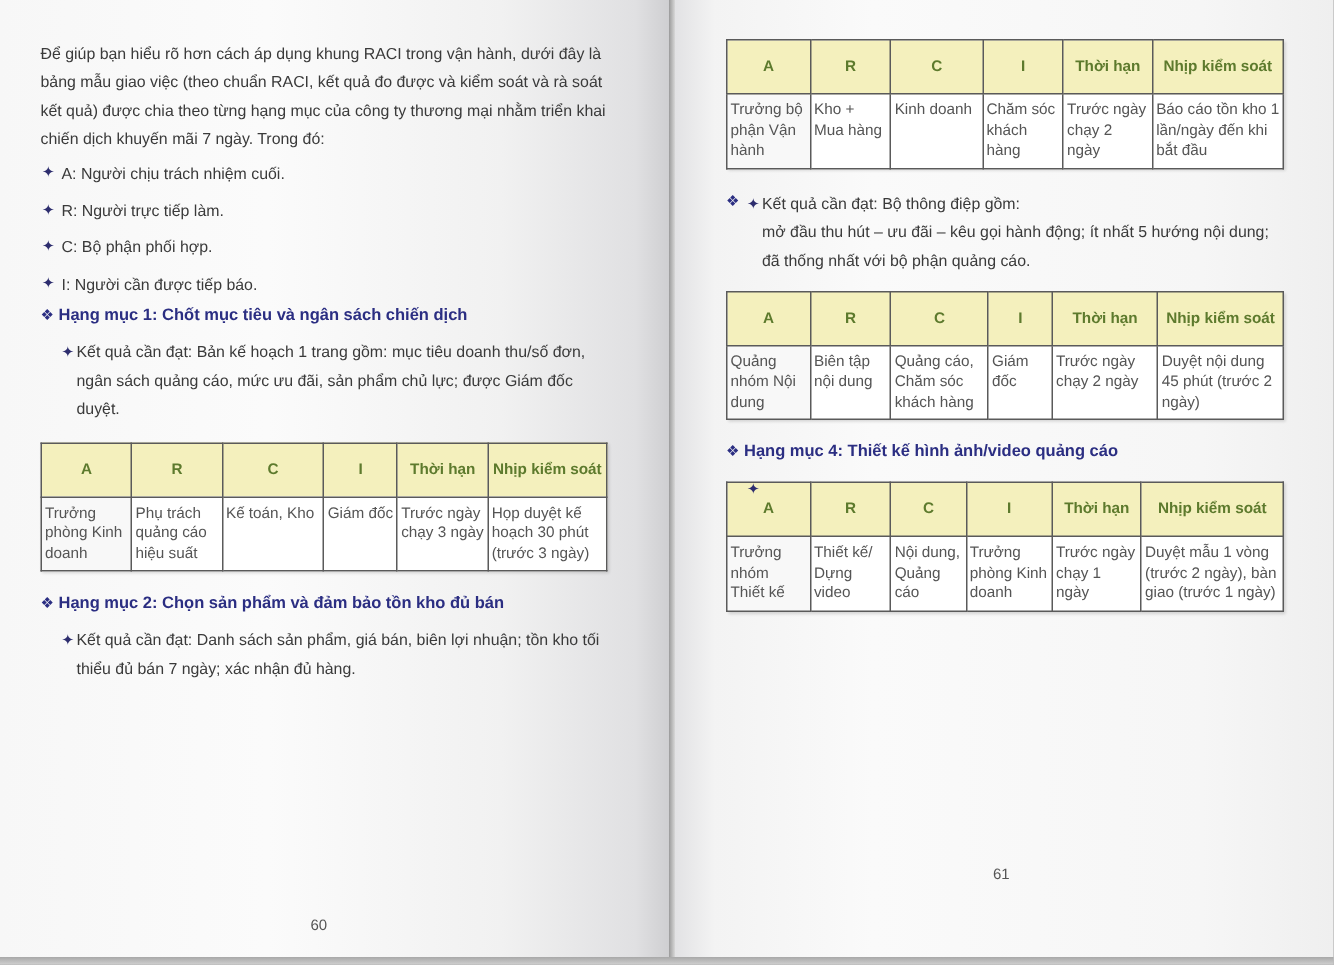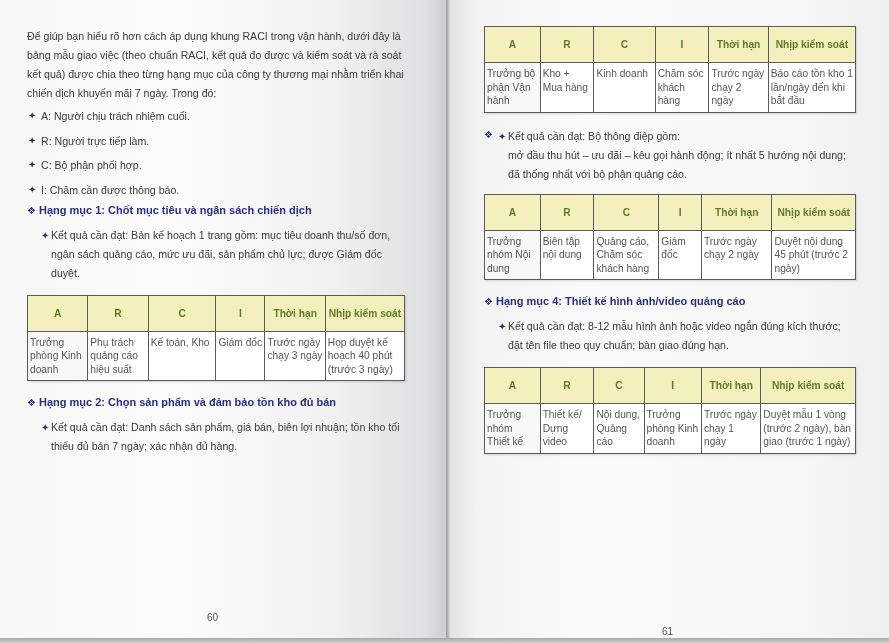--- a/index.html
+++ b/index.html
@@ -50,21 +50,21 @@
         <div class="bullet">
           <span class="mark">✦</span>
           <span>R: Người trực tiếp làm.</span>
         </div>
         <div class="bullet">
           <span class="mark">✦</span>
           <span>C: Bộ phận phối hợp.</span>
         </div>
         <div class="bullet" style="margin-bottom:6px;">
           <span class="mark">✦</span>
-          <span>I: Chăm cần được thông báo.</span>
+          <span>I: Người cần được tiếp báo.</span>
         </div>
       </div>
 
       <div class="heading">
         <span class="mark">❖</span>
         <span>Hạng mục 1: Chốt mục tiêu và ngân sách chiến dịch</span>
       </div>
       <div class="result">
         <span class="mark">✦</span>
         <span>Kết quả cần đạt: Bản kế hoạch 1 trang gồm: mục tiêu doanh thu/số đơn, ngân sách quảng cáo, mức ưu đãi, sản phẩm chủ lực; được Giám đốc duyệt.</span>
@@ -89,21 +89,21 @@
             <th>Nhịp kiểm soát</th>
           </tr>
         </thead>
         <tbody>
           <tr>
             <td class="first">Trưởng phòng Kinh doanh</td>
             <td>Phụ trách quảng cáo hiệu suất</td>
             <td>Kế toán, Kho</td>
             <td>Giám đốc</td>
             <td>Trước ngày chạy 3 ngày</td>
-            <td>Họp duyệt kế hoạch 40 phút (trước 3 ngày)</td>
+            <td>Họp duyệt kế hoạch 30 phút (trước 3 ngày)</td>
           </tr>
         </tbody>
       </table>
 
       <div class="heading" style="margin-top:14px;">
         <span class="mark">❖</span>
         <span>Hạng mục 2: Chọn sản phẩm và đảm bảo tồn kho đủ bán</span>
       </div>
       <div class="result">
         <span class="mark">✦</span>
@@ -172,37 +172,36 @@
             <th>A</th>
             <th>R</th>
             <th>C</th>
             <th>I</th>
             <th>Thời hạn</th>
             <th>Nhịp kiểm soát</th>
           </tr>
         </thead>
         <tbody>
           <tr>
-            <td class="first">Trưởng nhóm Nội dung</td>
+            <td class="first">Quảng nhóm Nội dung</td>
             <td>Biên tập nội dung</td>
             <td>Quảng cáo, Chăm sóc khách hàng</td>
             <td>Giám đốc</td>
             <td>Trước ngày chạy 2 ngày</td>
             <td>Duyệt nội dung 45 phút (trước 2 ngày)</td>
           </tr>
         </tbody>
       </table>
 
       <div class="heading" style="margin-top:14px;">
         <span class="mark">❖</span>
         <span>Hạng mục 4: Thiết kế hình ảnh/video quảng cáo</span>
       </div>
       <div class="result">
         <span class="mark">✦</span>
-        <span>Kết quả cần đạt: 8-12 mẫu hình ảnh hoặc video ngắn đúng kích thước; đặt tên file theo quy chuẩn; bàn giao đúng hạn.</span>
       </div>
 
       <table class="raci" style="margin-top:12px;">
         <colgroup>
             <col style="width:15%">
             <col style="width:14.5%">
             <col style="width:13.5%">
             <col style="width:15.5%">
             <col style="width:16%">
             <col style="width:25.5%">
@@ -222,16 +221,16 @@
             <td class="first">Trưởng nhóm Thiết kế</td>
             <td>Thiết kế/ Dựng video</td>
             <td>Nội dung, Quảng cáo</td>
             <td>Trưởng phòng Kinh doanh</td>
             <td>Trước ngày chạy 1 ngày</td>
             <td>Duyệt mẫu 1 vòng (trước 2 ngày), bàn giao (trước 1 ngày)</td>
           </tr>
         </tbody>
       </table>
     </div>
-    <div class="page-num" style="left:212px; top:578px;margin-top:48px;">61</div>
+    <div class="page-num" style="left:212px; top:578px;">61</div>
   </div>
 </div>
 <div class="bottom-shadow"></div>
 
 </body></html>

